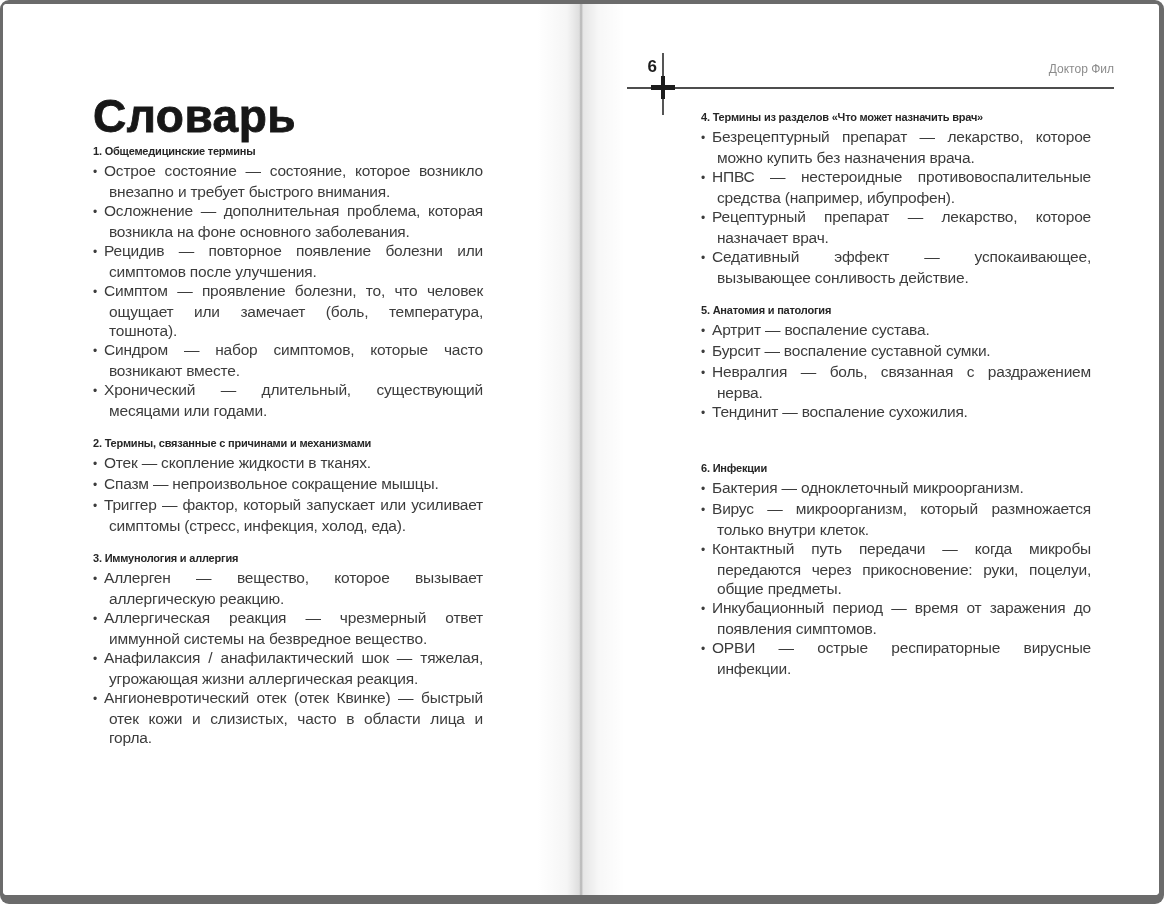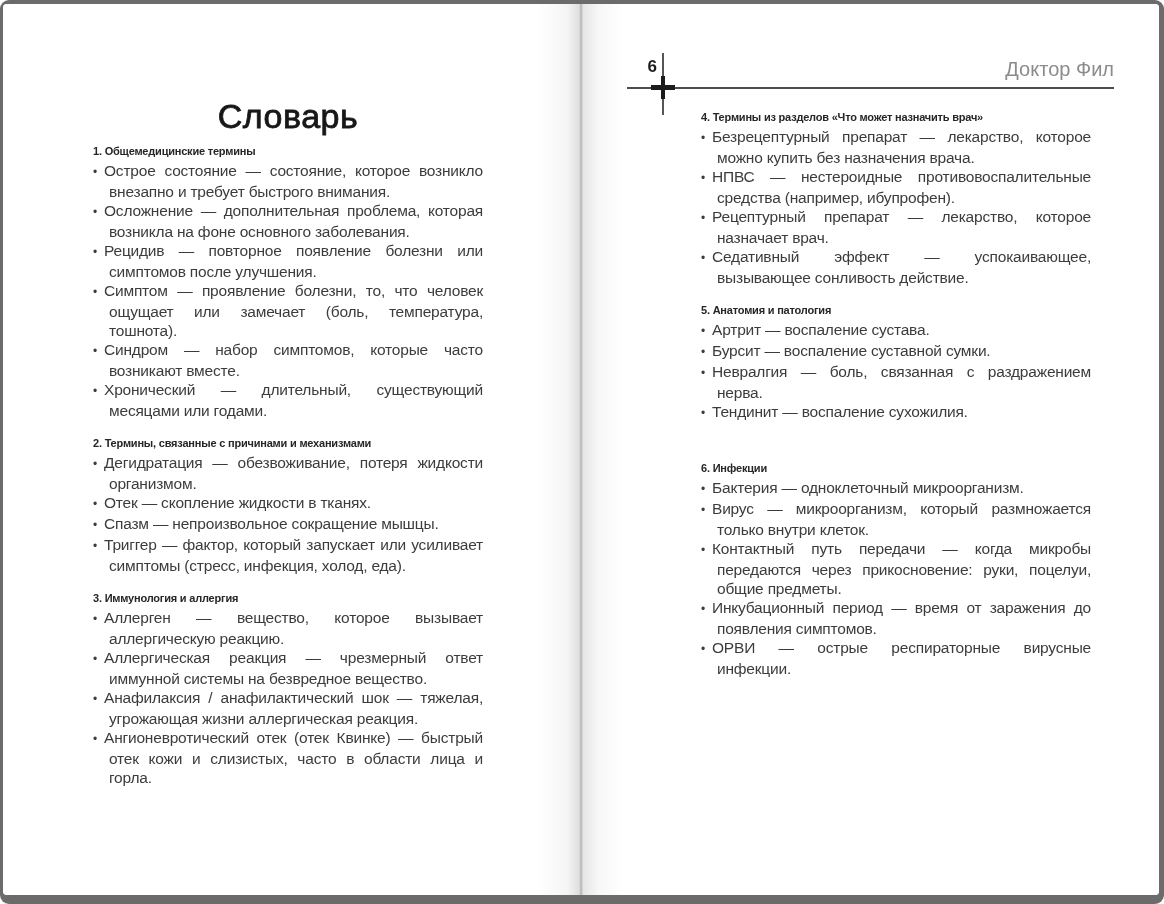--- a/index.html
+++ b/index.html
@@ -8,33 +8,33 @@
   .spread{position:absolute;left:3px;top:4px;right:5px;bottom:9px;background:#ffffff;border-radius:4px;overflow:hidden;}
   .page{position:absolute;top:0;bottom:0;background:#ffffff;}
   .page-left{left:0;width:578px;}
   .page-right{left:578px;right:0;}
   .gutter{position:absolute;top:0;bottom:0;left:534px;width:88px;pointer-events:none;
     background:linear-gradient(90deg,rgba(0,0,0,0) 0%,rgba(0,0,0,0.04) 34%,rgba(0,0,0,0.13) 48%,rgba(0,0,0,0.30) 50%,rgba(0,0,0,0.10) 52.5%,rgba(0,0,0,0.03) 70%,rgba(0,0,0,0) 100%);}
   
   .content{width:390px;}
   .page-left .content{margin:94px 0 0 90px;}
   .page-right .content{margin:104px 0 0 120px;}
-  .title{margin:0 0 8px 0;font-size:34px;line-height:36px;font-weight:normal;text-align:center;
+  .title{margin:0 0 8px 0;font-size:46px;line-height:36px;font-weight:bold;text-align:left;
     color:#171717;-webkit-text-stroke:0.8px #171717;letter-spacing:0.5px;}
   .section{margin-top:14px;}
   .section.first{margin-top:0;}
   .page-right .content > .section.after-cont{margin-top:17px;}
   .page-right .content > .section.last{margin-top:36px;}
   .sec-h{margin:0;font-size:11px;line-height:19px;font-weight:bold;color:#262626;letter-spacing:-0.2px;white-space:nowrap;}
   .item{margin:0;font-size:15.5px;line-height:19px;color:#3c3c3c;letter-spacing:-0.2px;
     text-align:justify;padding-left:16px;text-indent:-16px;-webkit-hyphens:manual;hyphens:manual;}
   .item .blt{display:inline;font-size:12px;color:#3c3c3c;padding-right:7px;}
   
   .folio{position:absolute;left:38px;top:54px;width:38px;text-align:right;font-size:17px;line-height:18px;font-weight:bold;color:#1d1d1d;}
-  .runhead{position:absolute;left:46px;top:57px;width:487px;text-align:right;font-size:20px;line-height:16px;color:#8c8c8c;}
+  .runhead{position:absolute;left:46px;top:57px;width:487px;text-align:right;font-size:12px;line-height:16px;color:#8c8c8c;}
   .rule{position:absolute;left:46px;top:83px;width:487px;height:1.5px;background:#4d4d4d;}
   .reg-v{position:absolute;left:81px;top:49px;width:1.5px;height:62px;background:#555555;}
   .reg-plus-h{position:absolute;left:70px;top:81px;width:24px;height:4.5px;background:#1c1c1c;}
   .reg-plus-v{position:absolute;left:79.5px;top:72px;width:4.5px;height:23px;background:#1c1c1c;}
 </style>
 </head>
 <body>
 
 <div class="frame">
   <div class="spread">
@@ -47,21 +47,20 @@
               <h2 class="sec-h">1. Общемедицинские термины</h2>
               <p class="item"><span class="blt">•</span><span>Острое состояние — состояние, которое возникло вне­запно и требует быстрого внимания.</span></p>
               <p class="item"><span class="blt">•</span><span>Осложнение — дополнительная проблема, которая воз­никла на фоне основного заболевания.</span></p>
               <p class="item"><span class="blt">•</span><span>Рецидив — повторное появление болезни или симптомов после улучшения.</span></p>
               <p class="item"><span class="blt">•</span><span>Симптом — проявление болезни, то, что человек ощущает или замечает (боль, температура, тошнота).</span></p>
               <p class="item"><span class="blt">•</span><span>Синдром — набор симптомов, которые часто возникают вместе.</span></p>
               <p class="item"><span class="blt">•</span><span>Хронический — длительный, существующий месяцами или годами.</span></p>
             </div>
             <div class="section">
               <h2 class="sec-h">2. Термины, связанные с причинами и механизмами</h2>
-              <p class="item"><span class="blt">•</span><span>Дегидратация — обезвоживание, потеря жидкости орга­низмом.</span></p>
               <p class="item"><span class="blt">•</span><span>Отек — скопление жидкости в тканях.</span></p>
               <p class="item"><span class="blt">•</span><span>Спазм — непроизвольное сокращение мышцы.</span></p>
               <p class="item"><span class="blt">•</span><span>Триггер — фактор, который запускает или усиливает сим­птомы (стресс, инфекция, холод, еда).</span></p>
             </div>
             <div class="section">
               <h2 class="sec-h">3. Иммунология и аллергия</h2>
               <p class="item"><span class="blt">•</span><span>Аллерген — вещество, которое вызывает аллергическую реакцию.</span></p>
               <p class="item"><span class="blt">•</span><span>Аллергическая реакция — чрезмерный ответ иммунной системы на безвредное вещество.</span></p>
               <p class="item"><span class="blt">•</span><span>Анафилаксия / анафилактический шок — тяжелая, угро­жающая жизни аллергическая реакция.</span></p>
               <p class="item"><span class="blt">•</span><span>Ангионевротический отек (отек Квинке) — быстрый отек кожи и слизистых, часто в области лица и горла.</span></p>

